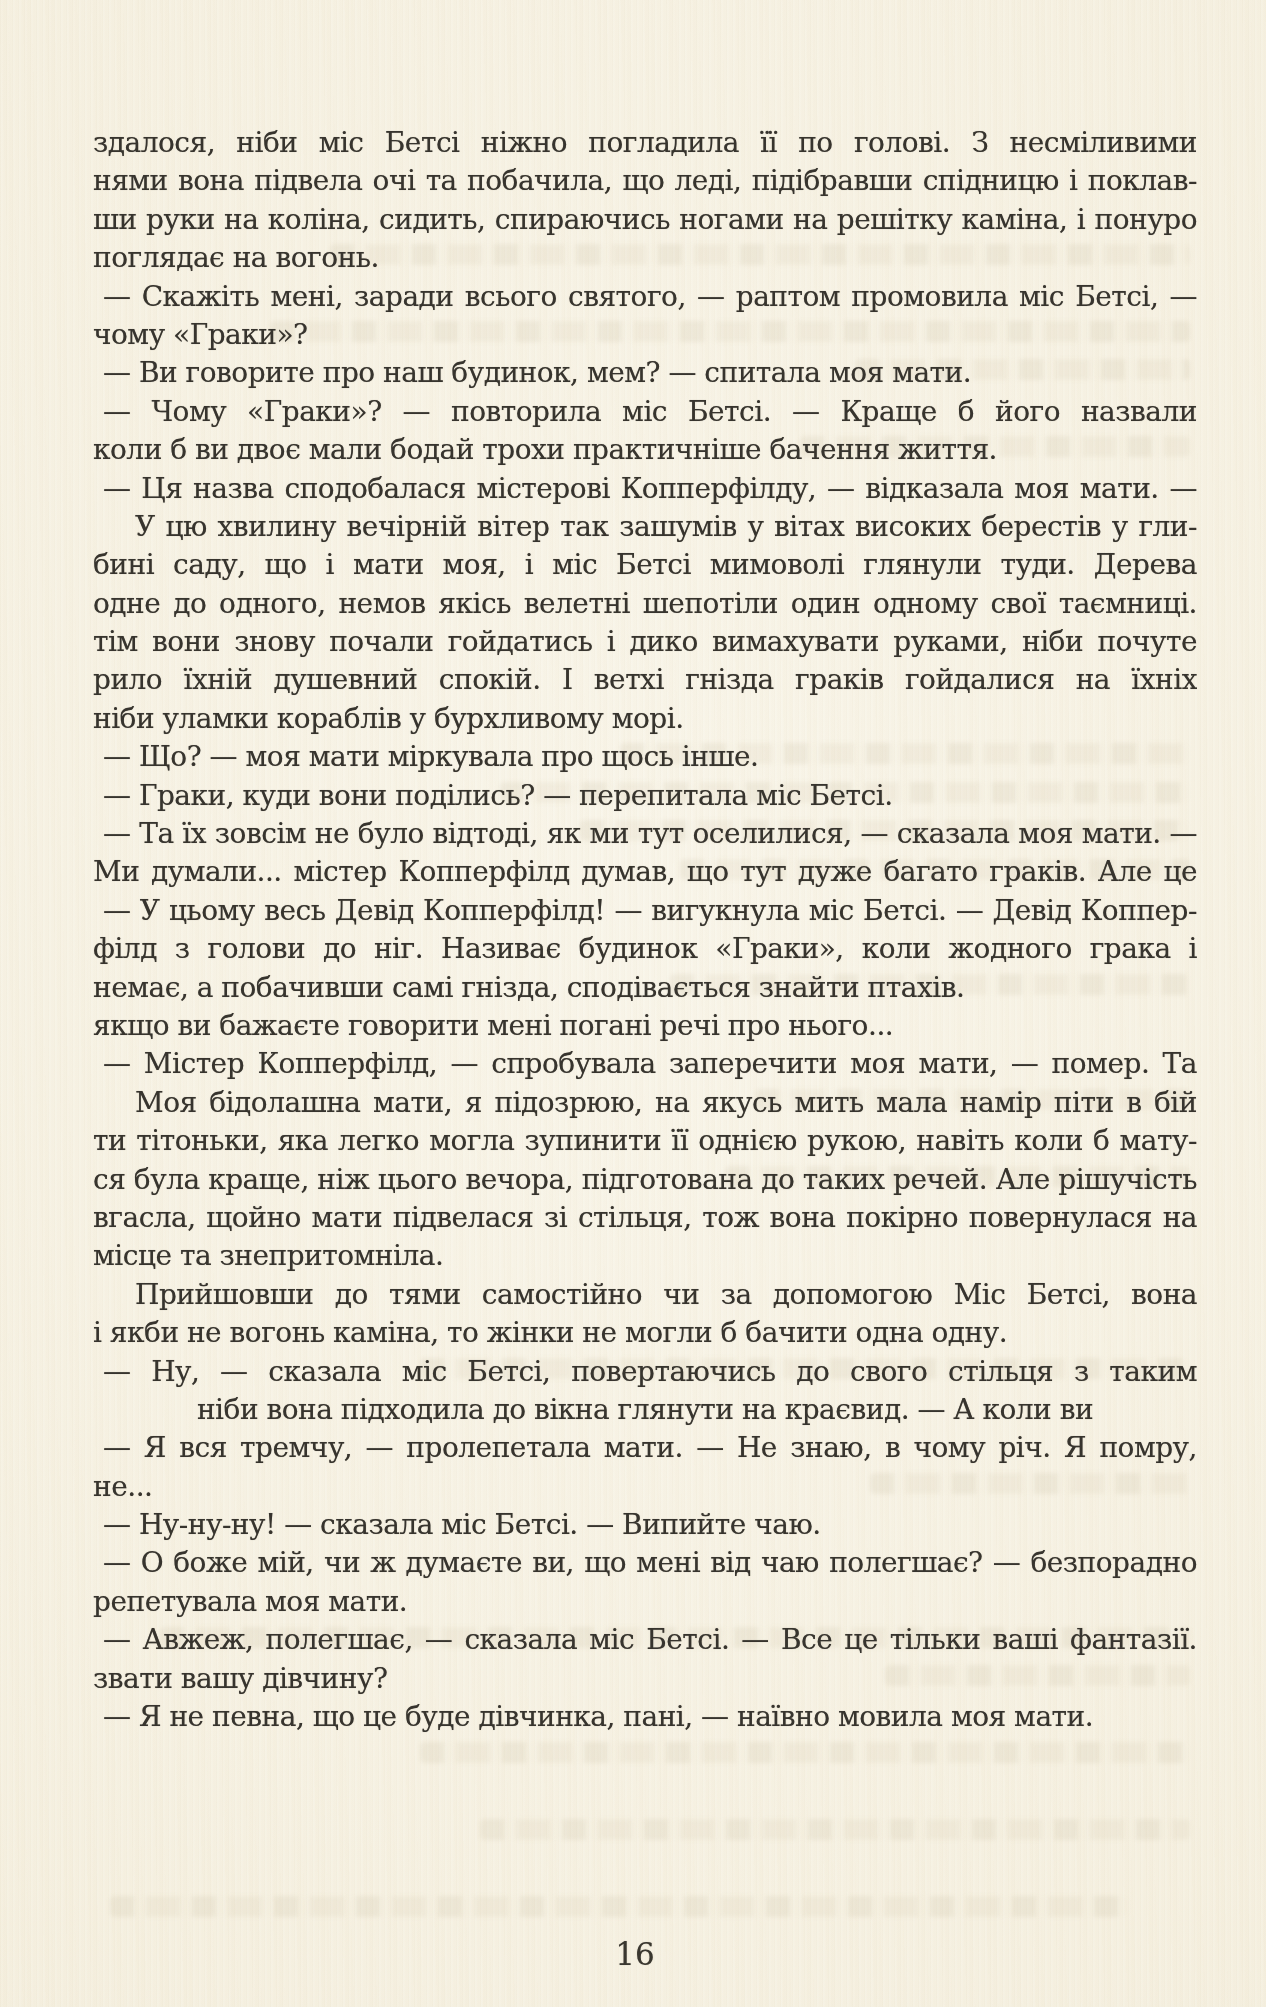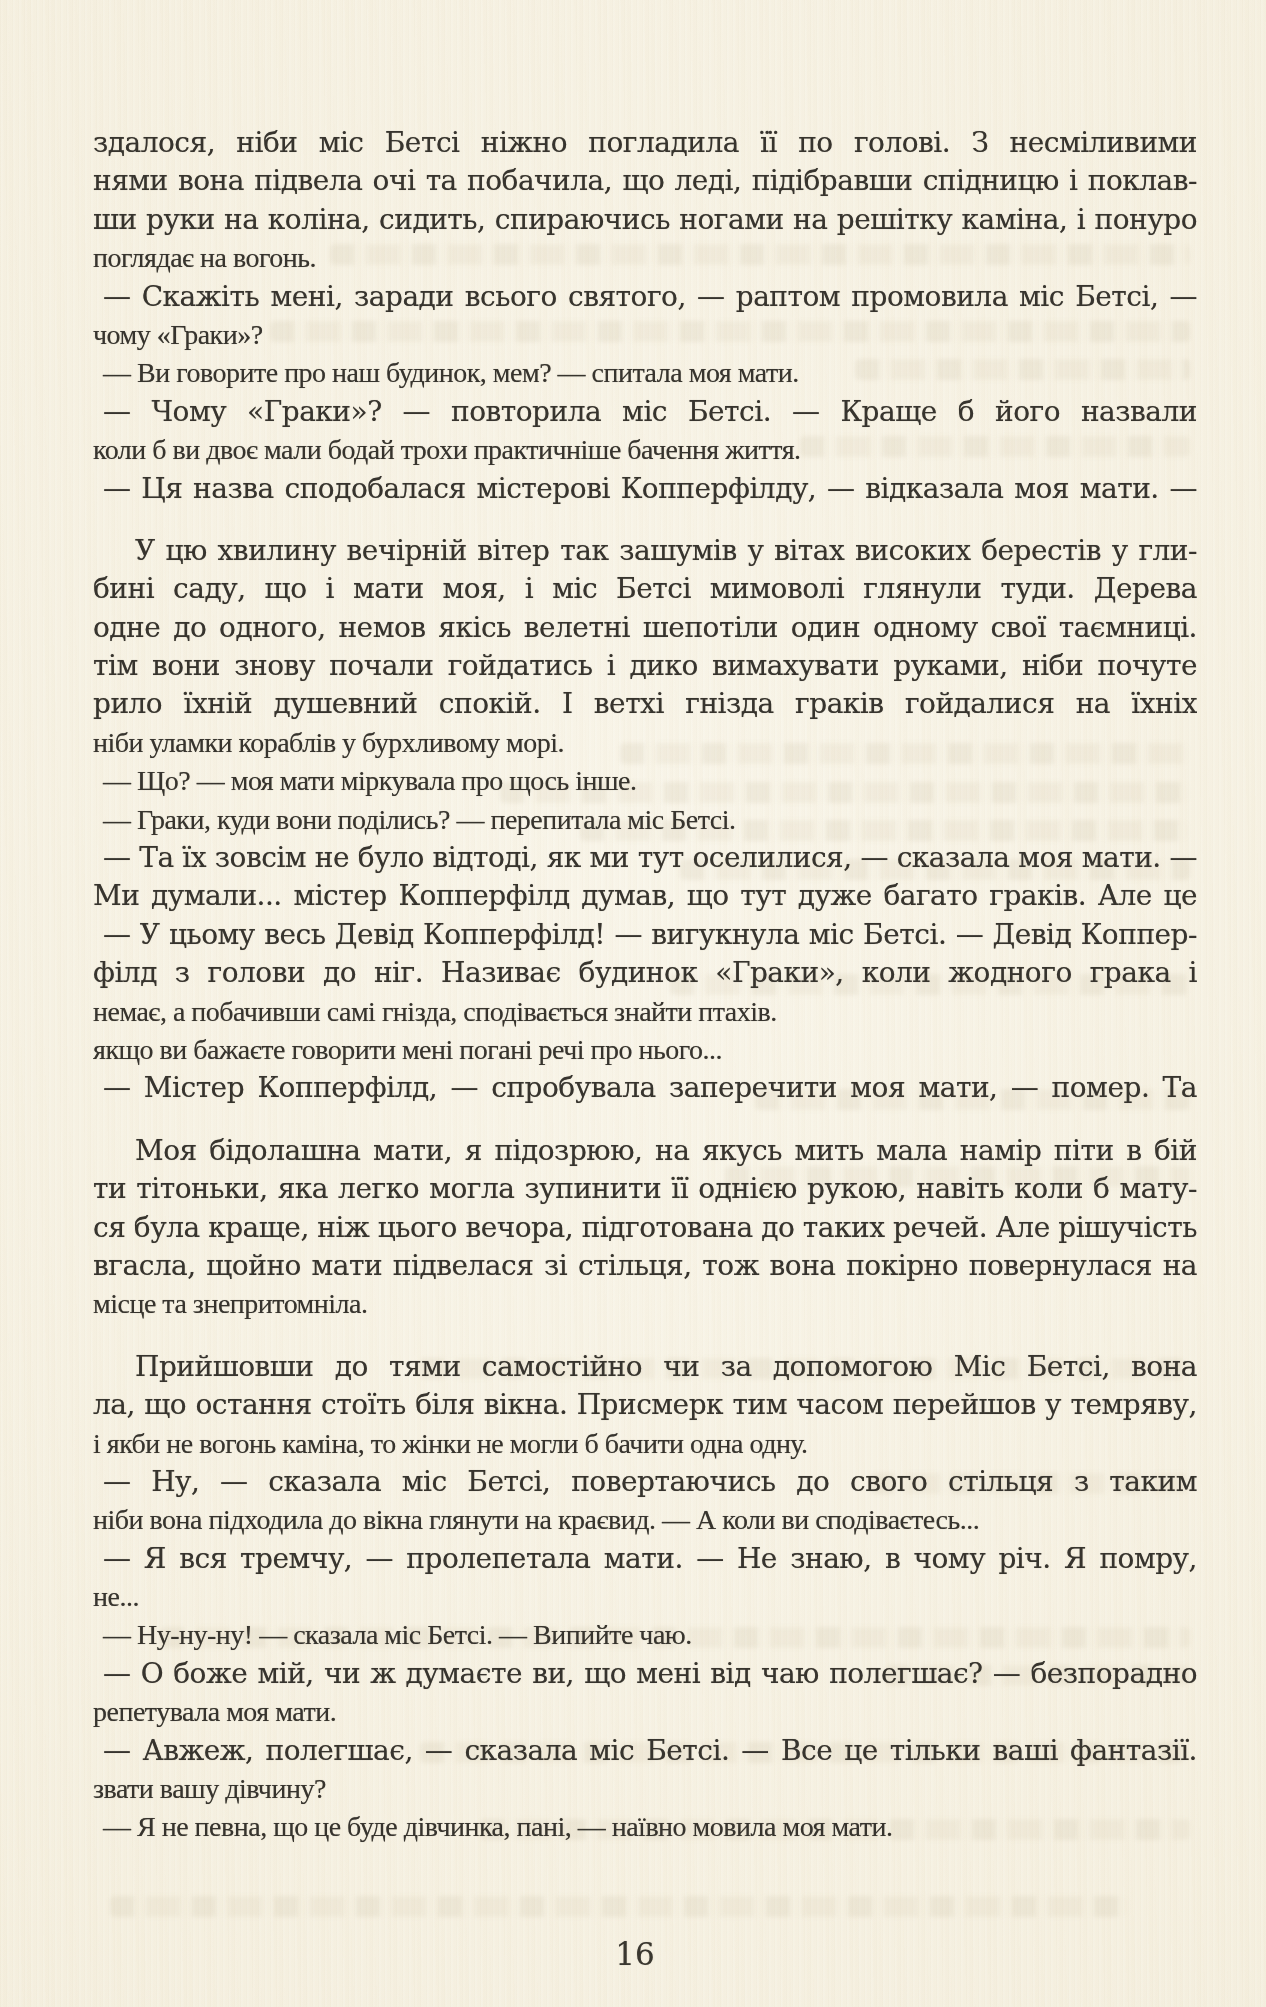--- a/index.html
+++ b/index.html
@@ -19,23 +19,23 @@
     position:absolute;left:93px;top:124px;width:1104px;
     font-size:28px;letter-spacing:-0.5px;color:#37342e;
     text-shadow:0 0 0.7px rgba(58,54,46,0.55);
     overflow:visible;
   }
   .line{
     height:38.4px;line-height:38.4px;
     text-align:justify;text-align-last:justify;
     overflow:hidden;white-space:normal;
   }
-  .line.last{text-align:center;text-align-last:left;font-family:Liberation Serif, serif;}
+  .line.last{text-align:center;text-align-last:left;}
   .ind-dash{text-indent:10px;}
-  .ind-plain{text-indent:42px;margin-top:24px;}
+  .ind-plain{text-indent:42px;}
   .footer{
     position:absolute;left:83px;top:1934px;width:1104px;height:40px;
     line-height:40px;text-align:center;font-size:31px;color:#3a372f;
     text-shadow:0 0 0.7px rgba(58,54,46,0.5);
   }
   .ghost{
     position:absolute;height:21px;border-radius:5px;
     background:repeating-linear-gradient(90deg,
       rgba(168,152,116,0.30) 0 24px, rgba(168,152,116,0.03) 24px 36px,
       rgba(180,162,124,0.24) 36px 70px, rgba(168,152,116,0.03) 70px 82px);
@@ -92,21 +92,20 @@
       <div class="line">філд з голови до ніг. Називає будинок «Граки», коли жодного грака і близько</div>
       <div class="line last">немає, а побачивши самі гнізда, сподівається знайти птахів.</div>
       <div class="line last">якщо ви бажаєте говорити мені погані речі про нього...</div>
       <div class="line ind-dash">— Містер Копперфілд, — спробувала заперечити моя мати, — помер. Та</div>
       <div class="line ind-plain">Моя бідолашна мати, я підозрюю, на якусь мить мала намір піти в бій про-</div>
       <div class="line">ти тітоньки, яка легко могла зупинити її однією рукою, навіть коли б мату-</div>
       <div class="line">ся була краще, ніж цього вечора, підготована до таких речей. Але рішучість</div>
       <div class="line">вгасла, щойно мати підвелася зі стільця, тож вона покірно повернулася на</div>
       <div class="line last">місце та знепритомніла.</div>
       <div class="line ind-plain">Прийшовши до тями самостійно чи за допомогою Міс Бетсі, вона побачи-</div>
-      <div class="line">ла, що остання стоїть біля вікна. Присмерк тим часом перейшов у темряву,</div>
       <div class="line last">і якби не вогонь каміна, то жінки не могли б бачити одна одну.</div>
       <div class="line ind-dash">— Ну, — сказала міс Бетсі, повертаючись до свого стільця з таким виглядом,</div>
       <div class="line last">ніби вона підходила до вікна глянути на краєвид. — А коли ви сподіваєтесь...</div>
       <div class="line ind-dash">— Я вся тремчу, — пролепетала мати. — Не знаю, в чому річ. Я помру, напев-</div>
       <div class="line last">не...</div>
       <div class="line ind-dash last">— Ну-ну-ну! — сказала міс Бетсі. — Випийте чаю.</div>
       <div class="line ind-dash">— О боже мій, чи ж думаєте ви, що мені від чаю полегшає? — безпорадно</div>
       <div class="line last">репетувала моя мати.</div>
       <div class="line ind-dash">— Авжеж, полегшає, — сказала міс Бетсі. — Все це тільки ваші фантазії. Як</div>
       <div class="line last">звати вашу дівчину?</div>

